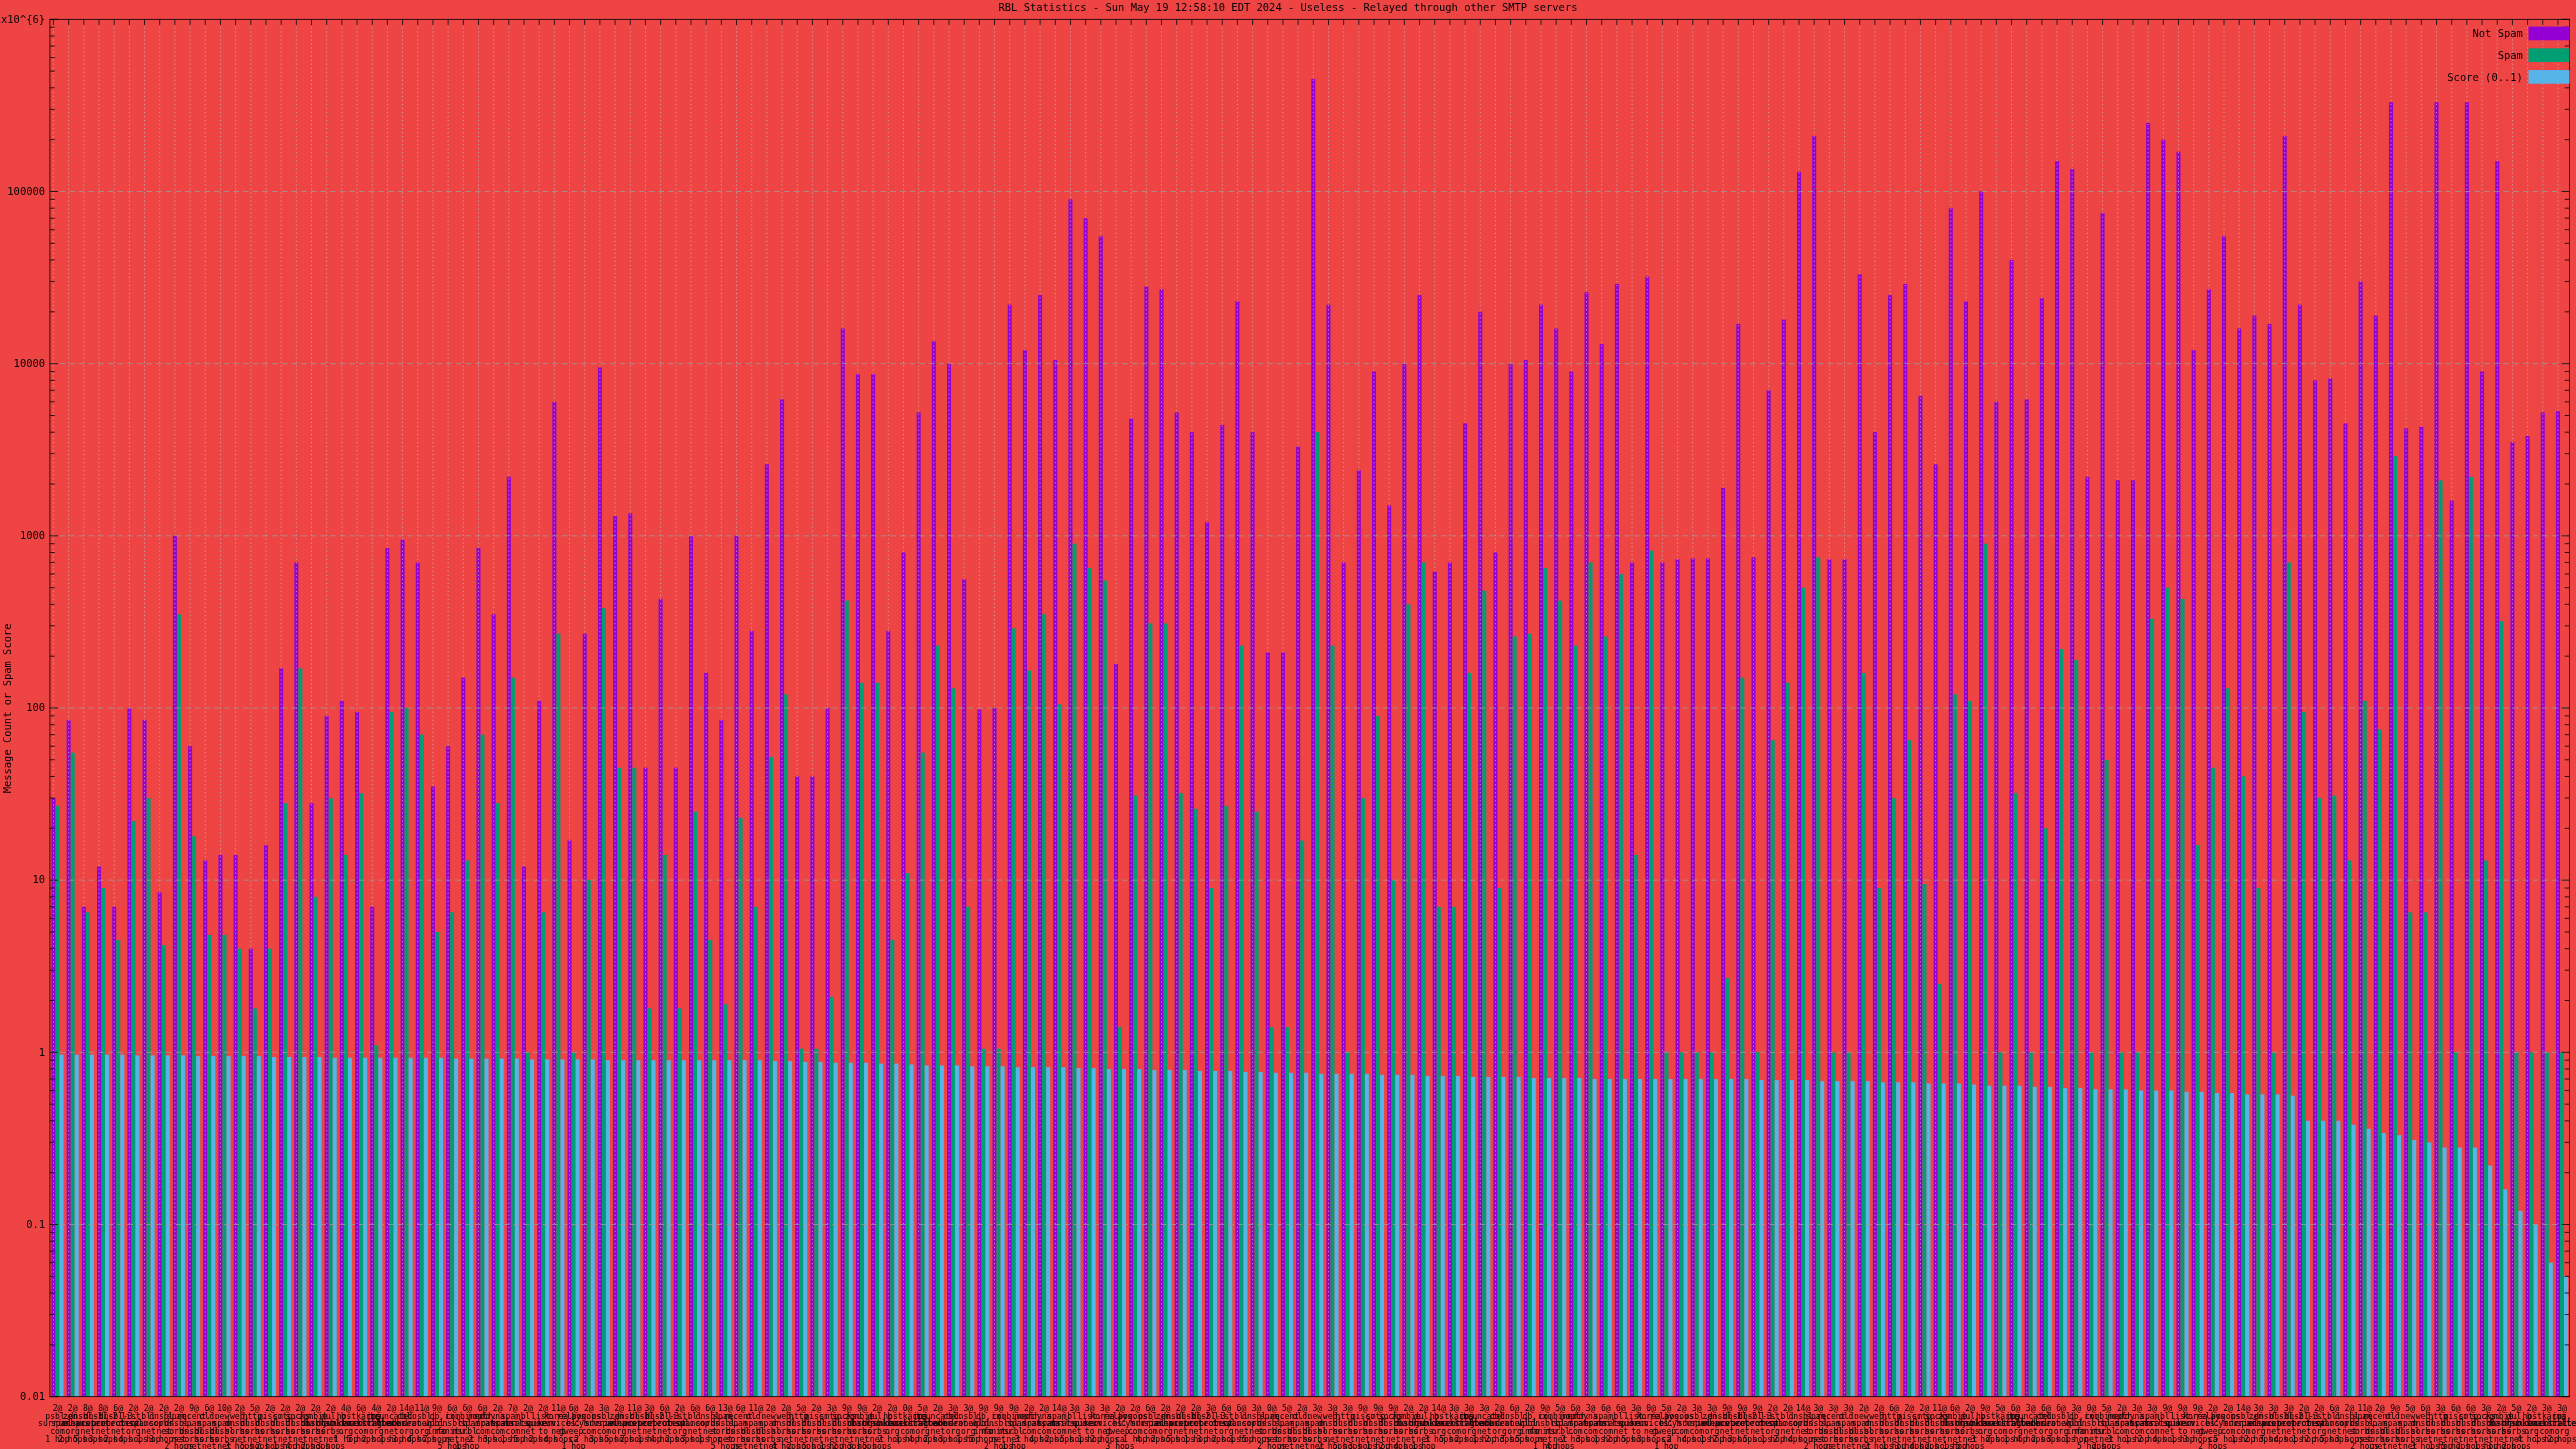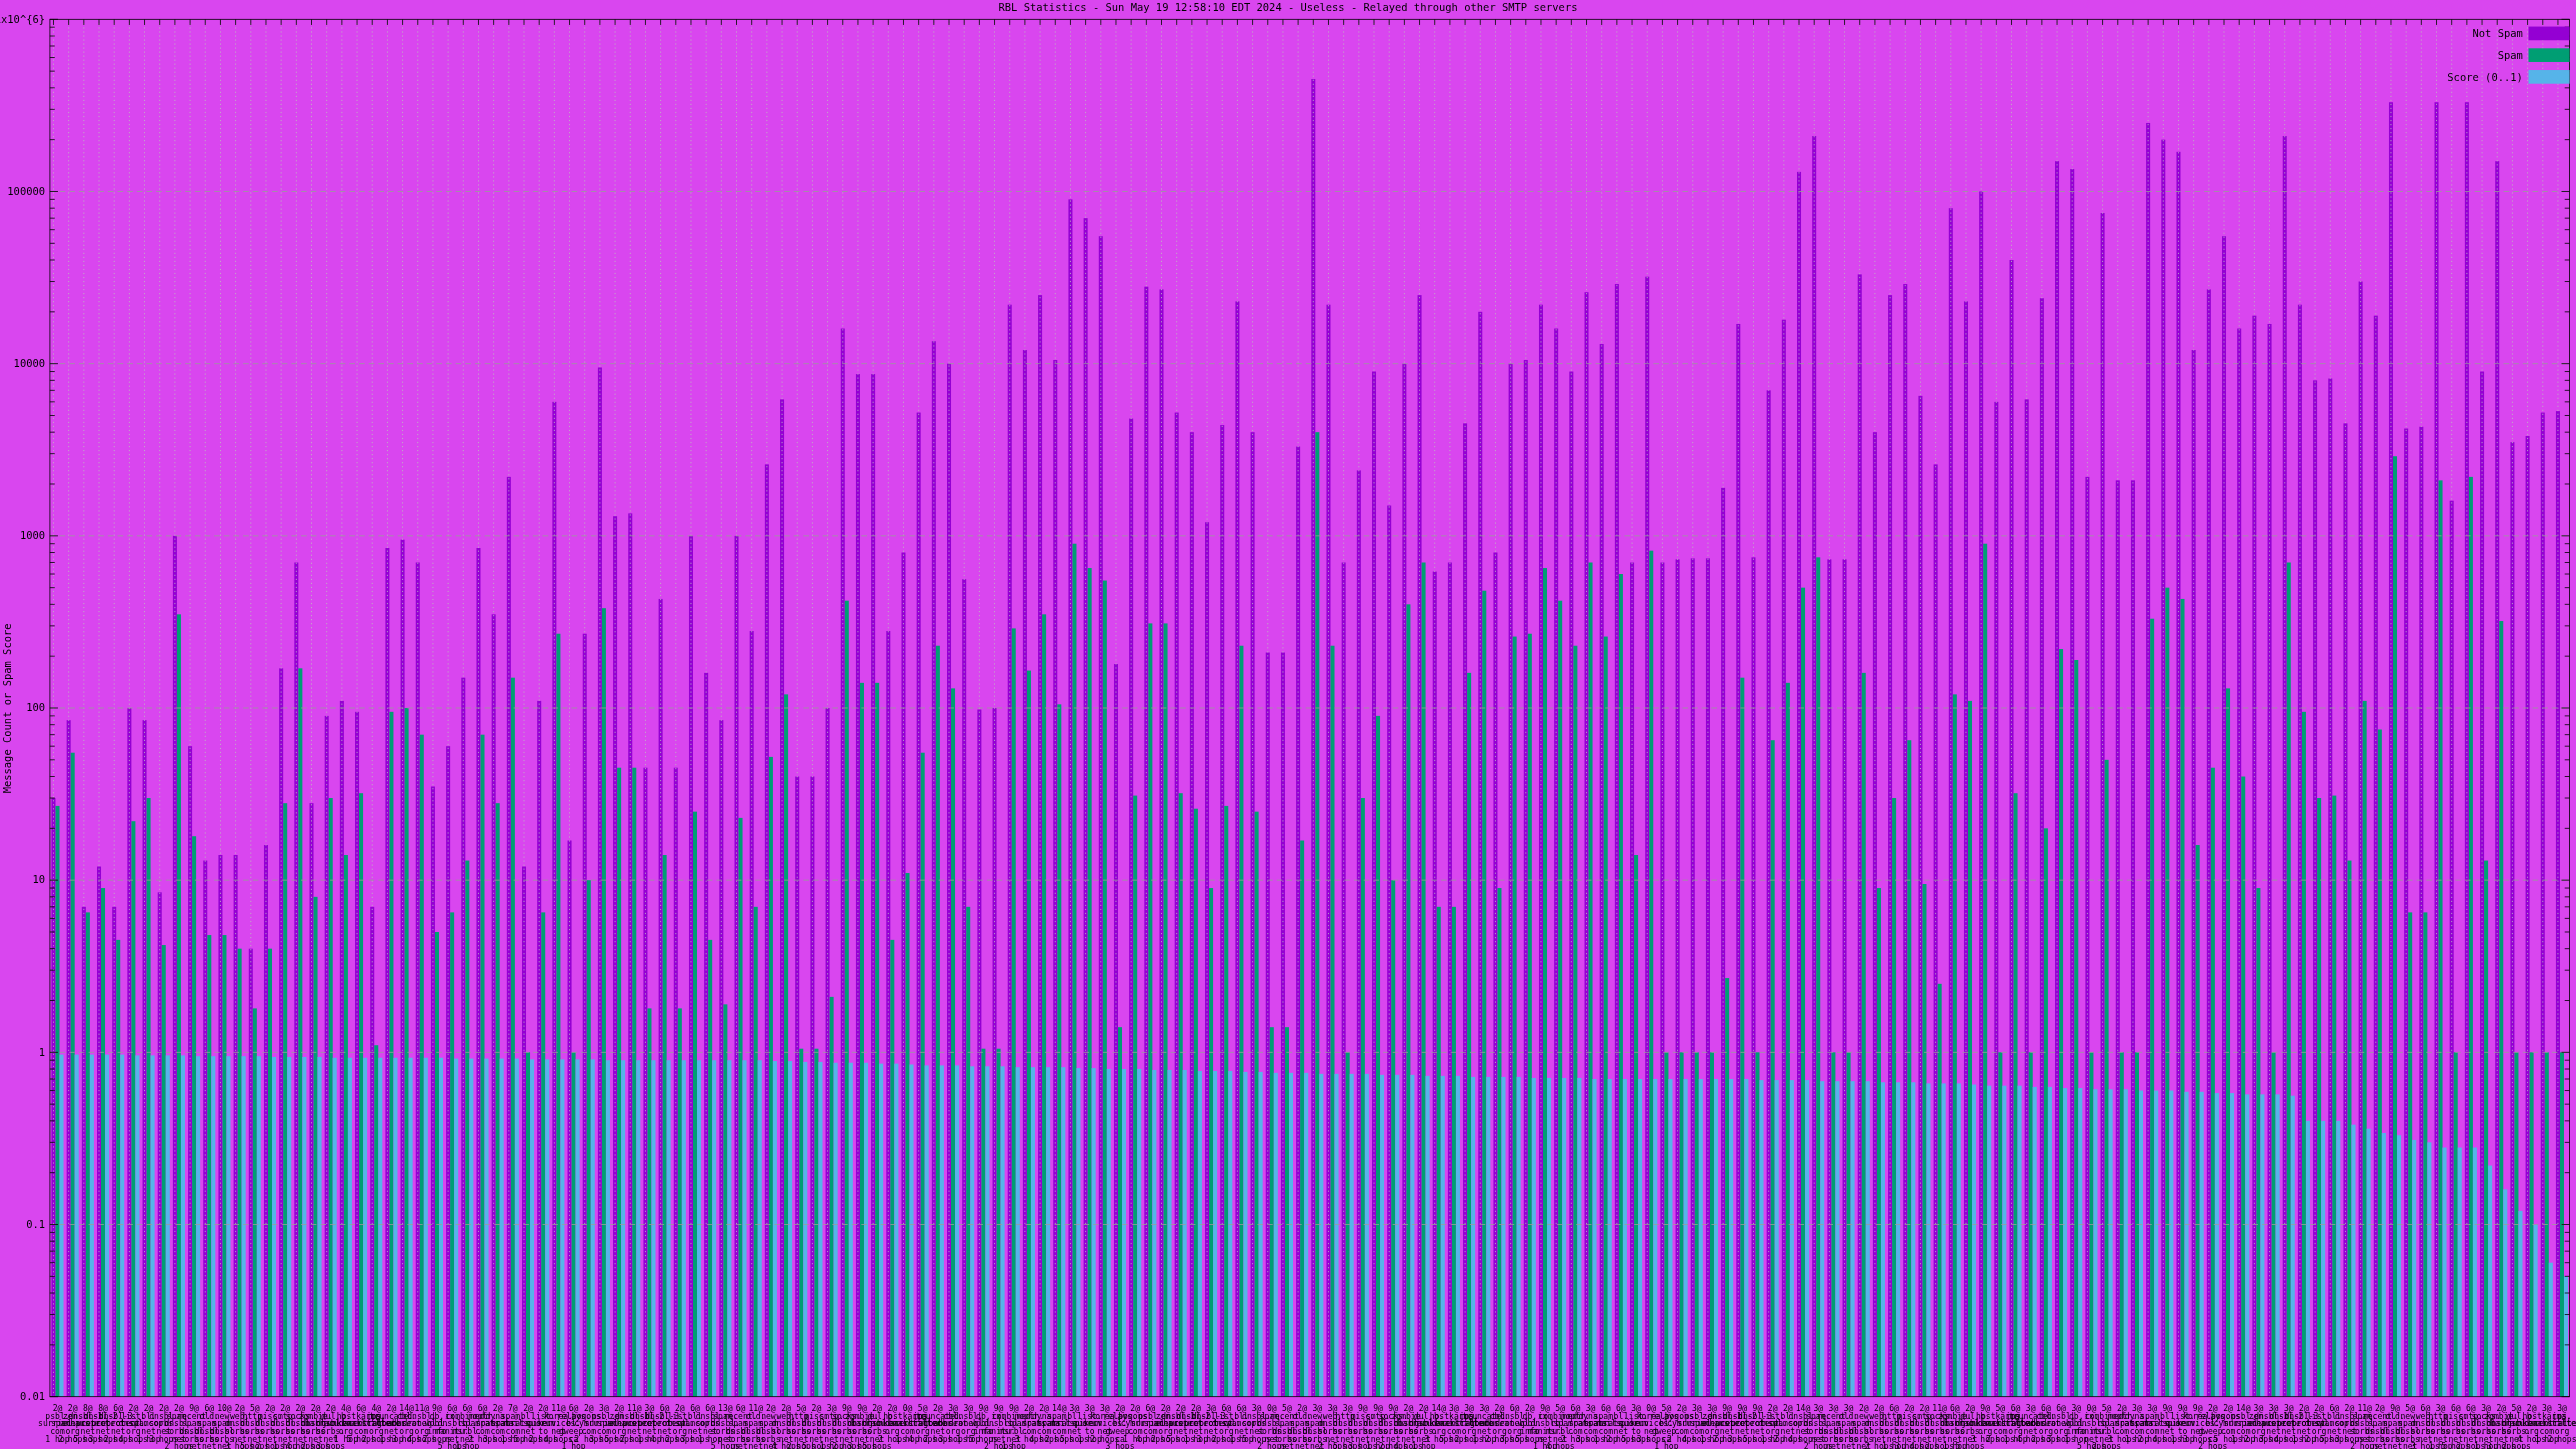--- a/index.html
+++ b/index.html
@@ -1,16 +1,16 @@
 <!DOCTYPE html>
 <html style="font-size:13px"><head>
 <meta charset="utf-8">
 <style>
   html,body{margin:0;padding:0;background:#ffffff;}
-  .screen{position:relative;width:2576px;height:1449px;background:#d946ef;overflow:hidden;
+  .screen{position:relative;width:2576px;height:1449px;background:#ef4444;overflow:hidden;
           font-family:"DejaVu Sans Mono","Liberation Mono",monospace;}
   svg{position:absolute;left:0;top:0;}
   text{fill:#000000;}
   .title-text{font-size:13px;}
   .ytick-text{font-size:13px;}
   .ylabel-text{font-size:13px;}
   .legend-text{font-size:13px;}
   .xlab{font-size:10px;}
 </style>
 </head>

